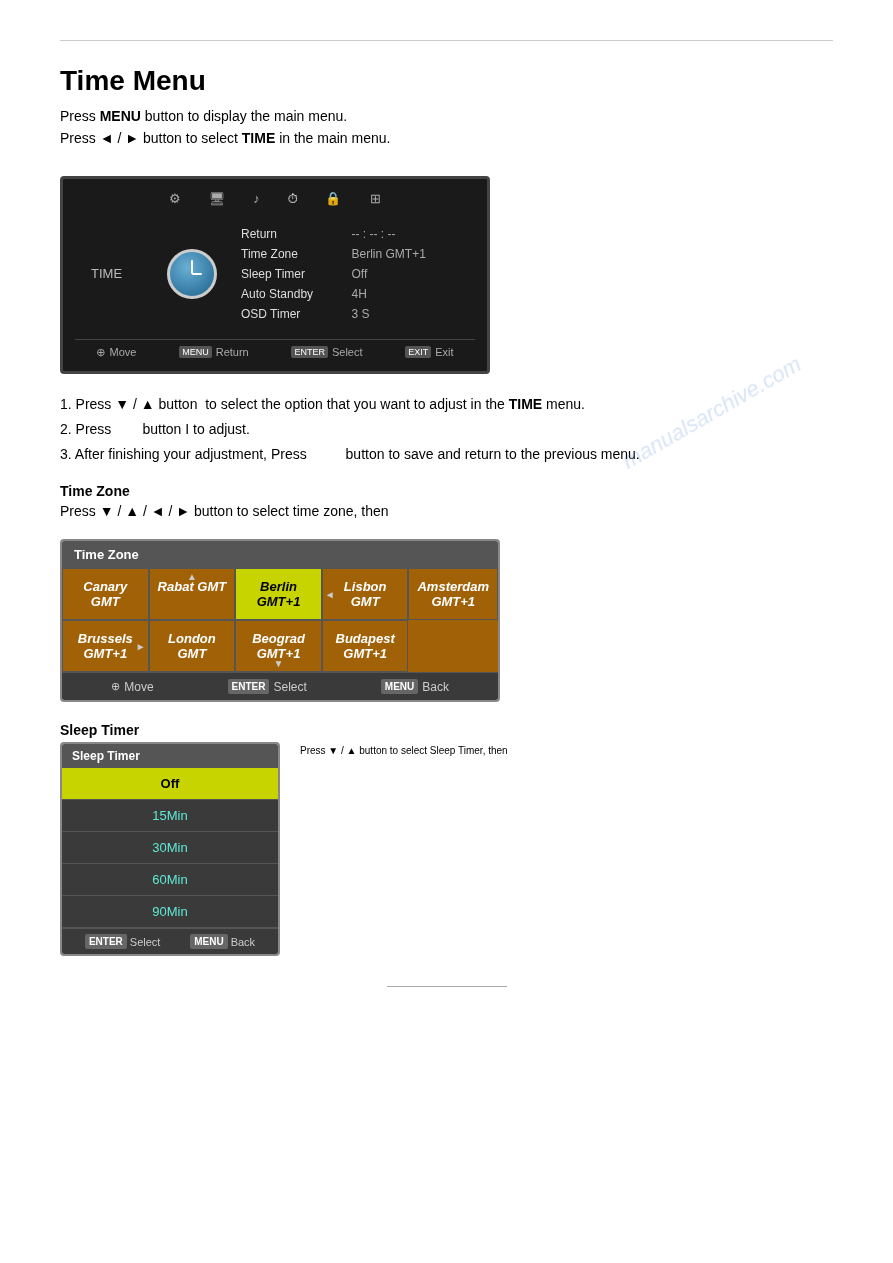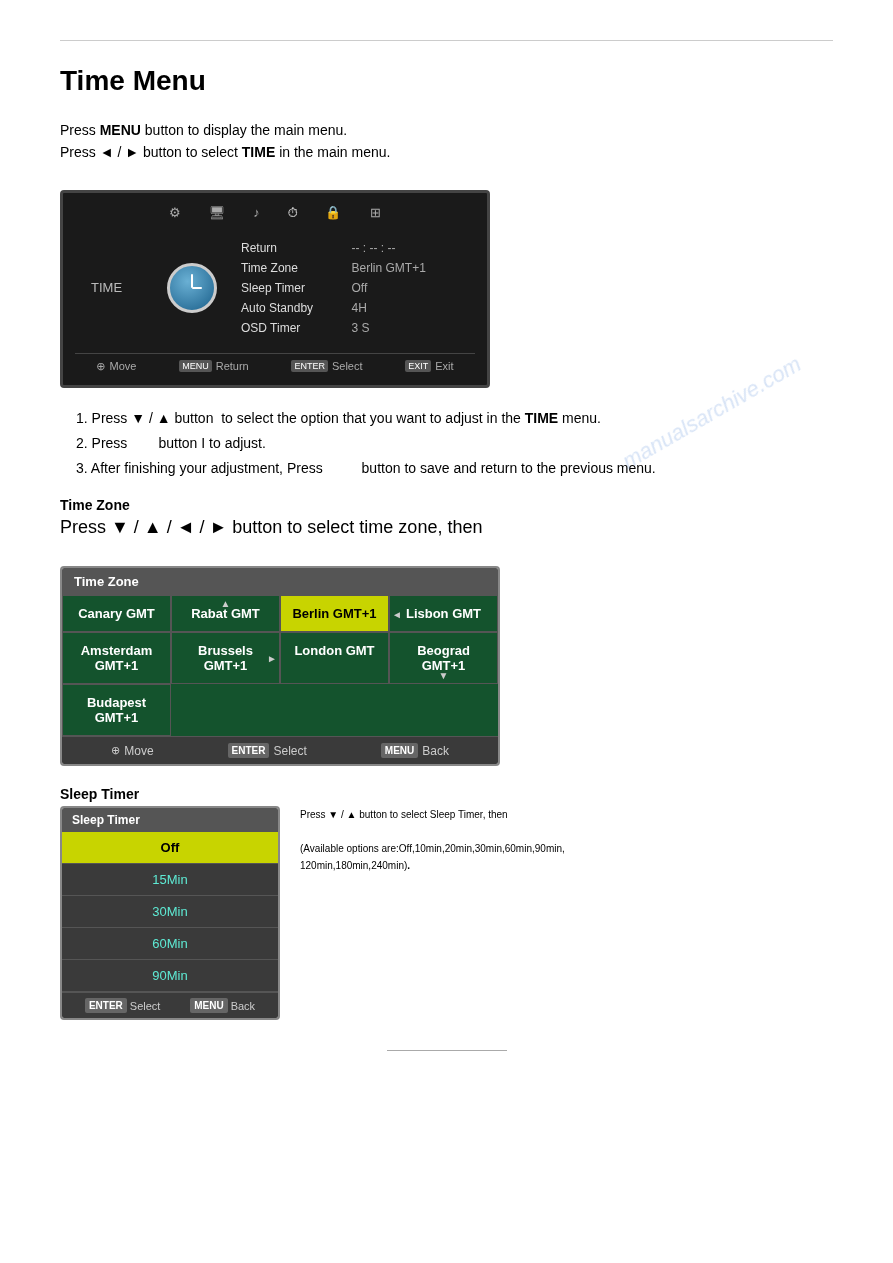--- a/index.html
+++ b/index.html
@@ -14,21 +14,21 @@
     }
 
     .top-rule {
       border-top: 1px solid #ccc;
       margin-bottom: 24px;
     }
 
     h1.page-title {
       font-size: 28px;
       font-weight: bold;
-      margin-bottom: 22px;
+      margin-bottom: 8px;
     }
 
     .intro-text {
       font-size: 14px;
       line-height: 1.6;
       margin-bottom: 26px;
     }
 
     .intro-text strong {
       font-weight: bold;
@@ -143,43 +143,43 @@
     .btn-label {
       background: #555;
       color: #fff;
       font-size: 9px;
       padding: 1px 3px;
       border-radius: 2px;
     }
 
     
     .instructions {
-      margin: 12px 16px;
+      margin: 12px 0;
       line-height: 1.8;
     }
 
     .instructions p {
       font-size: 14px;
     }
 
     .instructions strong {
       font-weight: bold;
     }
 
     
     .section-heading {
       font-weight: bold;
       font-size: 14px;
       margin-top: 16px;
       margin-bottom: 4px;
     }
 
     .section-subtext {
-      font-size: 18px;
-      margin-bottom: 28px;
+      font-size: 14px;
+      margin-bottom: 20px;
     }
 
     
     .timezone-container {
       border: 2px solid #888;
       border-radius: 4px;
       overflow: hidden;
       width: 440px;
       margin-bottom: 20px;
     }
@@ -187,22 +187,23 @@
     .timezone-header {
       background: #555;
       color: #fff;
       font-size: 13px;
       font-weight: bold;
       padding: 6px 12px;
     }
 
     .timezone-grid {
       display: grid;
-      grid-template-columns: 1fr 1fr 1fr 1fr;
-      background: #14532d;
+      grid-template-columns: 1fr 1fr 1fr 1fr 1fr;
+      background: #a16207;
+      font-style: italic;
     }
 
     .tz-cell {
       border: 1px solid #555;
       padding: 10px 8px;
       text-align: center;
       color: #fff;
       font-size: 13px;
       font-weight: bold;
       position: relative;
@@ -474,19 +475,18 @@
     </div>
     <div class="sleep-timer-footer">
       <span><span class="enter-btn">ENTER</span> Select</span>
       <span><span class="menu-btn">MENU</span> Back</span>
     </div>
   </div>
 
   <div class="sleep-timer-text">
     <p>Press ▼ / ▲ button to select Sleep Timer,  then</p>
     <br>
-    <p>(Available options are:Off,10min,20min,30min,60min,90min,<br>120min,180min,240min)<strong>.</strong></p>
   </div>
 </div>
 
 <div class="bottom-rule"></div>
 
 <div class="watermark">manualsarchive.com</div>
 
 </body></html>

